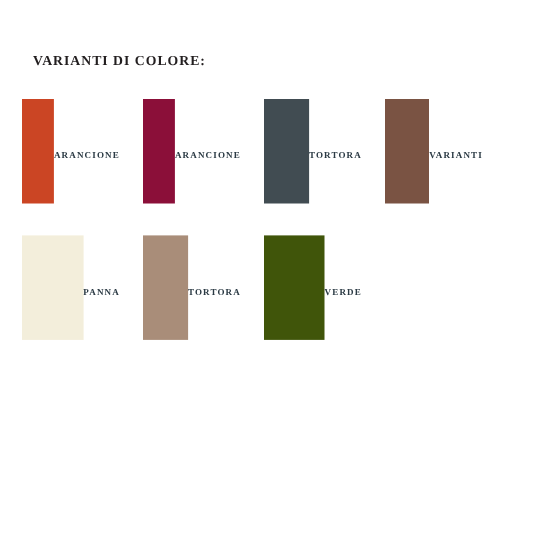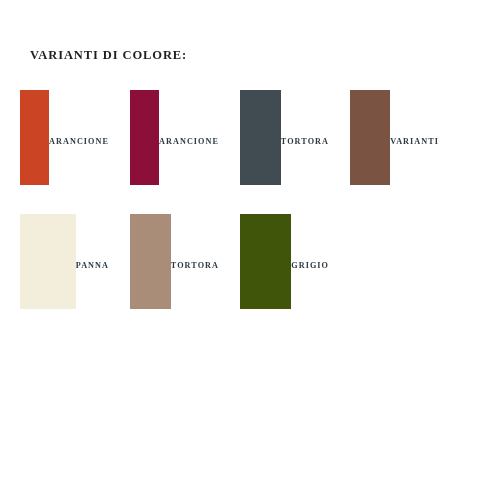--- a/index.html
+++ b/index.html
@@ -98,17 +98,17 @@
       <div class="swatch-cell">
         <div class="swatch-chip" style="background: rgb(243, 238, 219);"></div>
         <div class="swatch-label" style="color: rgb(43, 58, 68);">PANNA</div>
       </div>
       <div class="swatch-cell">
         <div class="swatch-chip" style="background: rgb(169, 141, 121);"></div>
         <div class="swatch-label" style="color: rgb(43, 58, 68);">TORTORA</div>
       </div>
       <div class="swatch-cell">
         <div class="swatch-chip" style="background: rgb(64, 85, 10);"></div>
-        <div class="swatch-label" style="color: rgb(43, 58, 68);">GRIGIO</div>
+        <div class="swatch-label" style="color: rgb(43, 58, 68);">VERDE</div>
       </div>
     </div>
 
 </div>
 
 </body></html>

